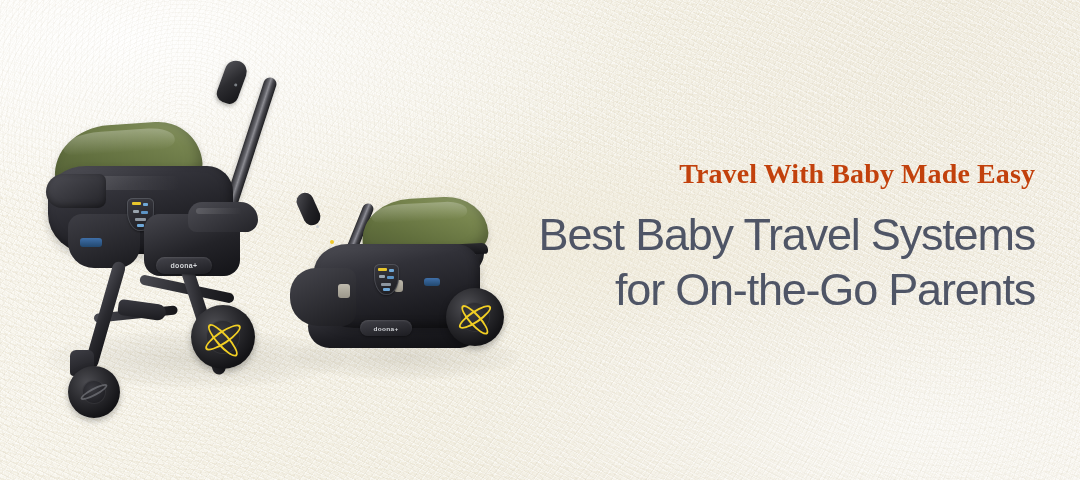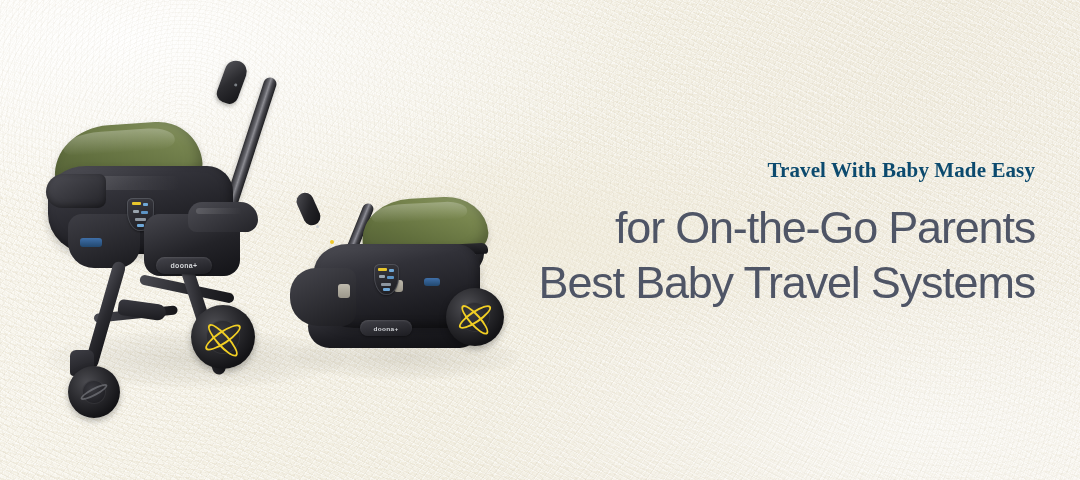--- a/index.html
+++ b/index.html
@@ -49,24 +49,24 @@
   .copy {
     position:absolute;
     right:45px;
     top:160px;
     width:520px;
     text-align:right;
   }
   .eyebrow {
     font-family:"Liberation Serif", serif;
     font-weight:700;
-    font-size:21px;
+    font-size:28px;
     line-height:1;
     letter-spacing:.1px;
-    color:#0c4a6e;
+    color:#c2410c;
     margin-bottom:20px;
     white-space:nowrap;
   }
   .headline {
     font-family:"Liberation Sans", sans-serif;
     font-weight:400;
     font-size:45px;
     line-height:1.22;
     letter-spacing:-1.2px;
     color:#4f5566;
@@ -550,18 +550,18 @@
     <div class="wheel-big">
       <div class="hub"></div>
       <div class="spoke a"></div>
       <div class="spoke b"></div>
     </div>
   </div>
 
   <div class="copy">
     <div class="eyebrow">Travel With Baby Made Easy</div>
     <div class="headline">
+      <span class="ln">Best Baby Travel Systems</span>
       <span class="ln">for On-the-Go Parents</span>
-      <span class="ln">Best Baby Travel Systems</span>
     </div>
   </div>
 
 </div>
 
 </body></html>

